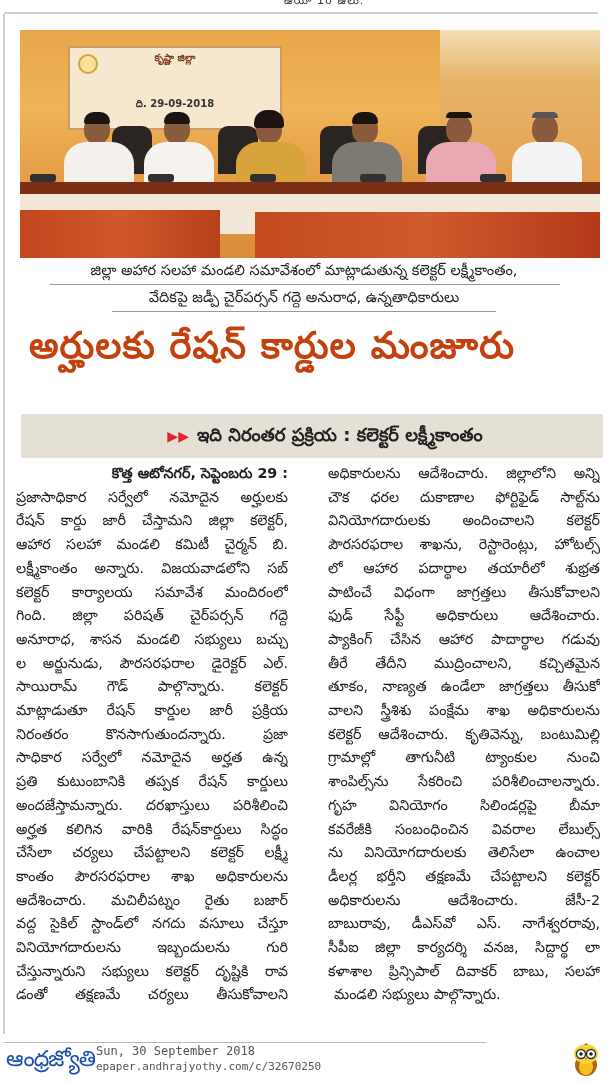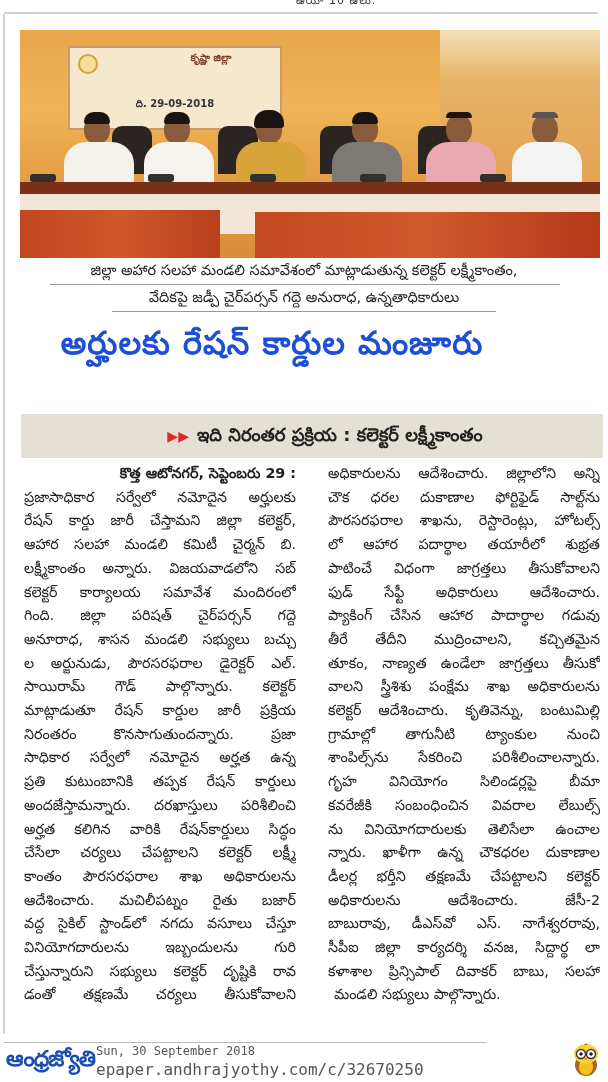--- a/index.html
+++ b/index.html
@@ -1,63 +1,63 @@
 <!DOCTYPE html>
 <html><head>
 <meta charset="utf-8">
 <style>
   html, body { margin: 0; padding: 0; background: #ffffff; }
   body { width: 608px; height: 1082px; position: relative; overflow: hidden; font-family: "DejaVu Sans", sans-serif; color: #222; }
 
-  .top-strip { position: absolute; left: 12px; top: 0; width: 512px; height: 13px; }
+  .top-strip { position: absolute; left: 0; top: 0; width: 512px; height: 13px; }
   .top-strip-text { position: absolute; left: 284px; top: -6px; font-size: 11px; color: #333; letter-spacing: 1px; }
   .top-rule { position: absolute; left: 4px; top: 12px; width: 594px; height: 2px; background: #cfcfcf; }
   .left-rule { position: absolute; left: 3px; top: 14px; width: 2px; height: 1020px; background: #cfcfcf; }
 
   .photo { position: absolute; left: 20px; top: 30px; width: 580px; height: 228px; overflow: hidden;
            background: linear-gradient(180deg, #e9a64a 0%, #f0b457 35%, #e8a44a 55%, #d98c3a 100%); }
   .photo .wall-right { position: absolute; left: 420px; top: 0; width: 160px; height: 160px; background: linear-gradient(180deg,#f4dfb7 0%, #e6b56a 30%, #e5a04f 100%); }
   .photo .banner { position: absolute; left: 48px; top: 16px; width: 210px; height: 80px; background: #f6e7cf; border: 2px solid #c99a6a; }
   .photo .banner .emblem { position: absolute; left: 8px; top: 6px; width: 16px; height: 16px; border-radius: 50%; border: 2px solid #d4a23a; background: #f7e19a; }
-  .photo .banner .b1 { position: absolute; left: 0; width: 100%; top: 4px; text-align: center; font-size: 10px; color: #7a3a22; font-weight: bold; padding-left: 36px; }
+  .photo .banner .b1 { position: absolute; left: 0; width: 100%; top: 4px; text-align: center; font-size: 10px; color: #7a3a22; font-weight: bold; }
   .photo .banner .b2 { position: absolute; left: 0; width: 100%; top: 24px; text-align: center; font-size: 13px; color: #c01e1e; font-weight: bold; }
   .photo .banner .b3 { position: absolute; left: 0; width: 100%; top: 50px; text-align: center; font-size: 10px; color: #333; font-weight: bold; }
   .photo .table-top { position: absolute; left: 0; top: 152px; width: 580px; height: 12px; background: #7b2f14; }
   .photo .table-front { position: absolute; left: 0; top: 164px; width: 580px; height: 40px; background: #f1e6d8; }
   .photo .panel-l { position: absolute; left: 0; top: 180px; width: 200px; height: 48px; background: linear-gradient(90deg,#c2461e,#d0582a,#b8401b); }
   .photo .panel-r { position: absolute; left: 235px; top: 182px; width: 345px; height: 46px; background: linear-gradient(90deg,#c44a20,#cf5a2c,#b4391a); }
   .person { position: absolute; top: 84px; }
   .person .head { position: absolute; width: 26px; height: 30px; border-radius: 50% 50% 45% 45%; background: #8a5a3c; }
   .person .hair { position: absolute; width: 26px; height: 12px; border-radius: 13px 13px 3px 3px; background: #1b1410; }
   .person .body { position: absolute; width: 70px; height: 46px; border-radius: 22px 22px 4px 4px; }
   .chair { position: absolute; top: 96px; width: 40px; height: 48px; background: #2a2422; border-radius: 10px 10px 0 0; }
   .mic { position: absolute; top: 144px; width: 26px; height: 8px; background: #303030; border-radius: 3px; }
 
   .caption { position: absolute; left: 0; width: 608px; text-align: center; font-size: 14.5px; color: #1f1f1f; }
   .caption-line-1 { top: 262px; }
   .caption-line-2 { top: 289px; }
   .cap-rule-1 { position: absolute; left: 50px; top: 284px; width: 510px; height: 1px; background: #9a9a9a; }
   .cap-rule-2 { position: absolute; left: 112px; top: 311px; width: 384px; height: 1px; background: #9a9a9a; }
 
-  .headline { position: absolute; left: 0; top: 326px; width: 544px; text-align: center; font-size: 32px; font-weight: bold; color: #1d4ed8; letter-spacing: 1px; line-height: 1.1; }
+  .headline { position: absolute; left: 0; top: 326px; width: 544px; text-align: center; font-size: 37px; font-weight: bold; color: #c2410c; letter-spacing: 1px; line-height: 1.1; }
 
   .subhead-bar { position: absolute; left: 21px; top: 414px; width: 582px; height: 44px; background: #e4e0d5; }
   .subhead-inner { position: absolute; left: 0; width: 100%; top: 10px; text-align: center; font-size: 18px; font-weight: bold; color: #222; padding-left: 13px; }
   .subhead-arrow { color: #e0262b; font-size: 14px; margin-right: 8px; }
 
   .col { position: absolute; top: 462px; width: 272px; font-size: 14.3px; line-height: 23.7px; color: #1e1e1e; text-align: justify; }
-  .col-left { left: 24px; }
+  .col-left { left: 16px; }
   .col-right { left: 328px; }
   .col .line { display: block; white-space: nowrap; overflow: hidden; text-align-last: justify; text-align: justify; }
   .dateline { font-weight: bold; }
 
   .footer-rule { position: absolute; left: 4px; top: 1042px; width: 482px; height: 1px; background: #bbbbbb; }
-  .footer-logo { position: absolute; left: 6px; top: 1046px; font-size: 22px; font-weight: bold; color: #1a4fb0; letter-spacing: -1px; }
+  .footer-logo { position: absolute; left: 6px; top: 1046px; font-size: 22px; font-weight: normal; color: #1a4fb0; letter-spacing: -1px; }
   .footer-date { position: absolute; left: 96px; top: 1044px; font-family: "DejaVu Sans Mono", monospace; font-size: 12px; color: #555; }
-  .footer-url { position: absolute; left: 96px; top: 1060px; font-family: "DejaVu Sans Mono", monospace; font-size: 16px; color: #555; }
+  .footer-url { position: absolute; left: 96px; top: 1060px; font-family: "DejaVu Sans Mono", monospace; font-size: 11px; color: #555; }
   .owl { position: absolute; left: 572px; top: 1043px; width: 28px; height: 34px; }
 </style>
 </head>
 <body>
 
 <div class="top-strip">
   <span class="top-strip-text">ఉయా 10 ఉలు.</span>
 </div>
 <div class="top-rule"></div>
 <div class="left-rule"></div>
@@ -153,35 +153,35 @@
   <span class="line">ఆదేశించారు. మచిలీపట్నం రైతు బజార్</span>
   <span class="line">వద్ద సైకిల్ స్టాండ్‌లో నగదు వసూలు చేస్తూ</span>
   <span class="line">వినియోగదారులను ఇబ్బందులను గురి</span>
   <span class="line">చేస్తున్నారుని సభ్యులు కలెక్టర్ దృష్టికి రావ</span>
   <span class="line">డంతో తక్షణమే చర్యలు తీసుకోవాలని</span>
 </div>
 
 <div class="col col-right">
   <span class="line">అధికారులను ఆదేశించారు. జిల్లాలోని అన్ని</span>
   <span class="line">చౌక ధరల దుకాణాల ఫోర్టిఫైడ్ సాల్ట్‌ను</span>
+  <span class="line">వినియోగదారులకు అందించాలని కలెక్టర్</span>
   <span class="line">పౌరసరఫరాల శాఖను, రెస్టారెంట్లు, హోటల్స్</span>
   <span class="line">లో ఆహార పదార్థాల తయారీలో శుభ్రత</span>
   <span class="line">పాటించే విధంగా జాగ్రత్తలు తీసుకోవాలని</span>
   <span class="line">ఫుడ్ సేఫ్టీ అధికారులు ఆదేశించారు.</span>
   <span class="line">ప్యాకింగ్ చేసిన ఆహార పాదార్థాల గడువు</span>
   <span class="line">తీరే తేదీని ముద్రించాలని, కచ్చితమైన</span>
   <span class="line">తూకం, నాణ్యత ఉండేలా జాగ్రత్తలు తీసుకో</span>
   <span class="line">వాలని స్త్రీశిశు పంక్షేమ శాఖ అధికారులను</span>
   <span class="line">కలెక్టర్ ఆదేశించారు. కృతివెన్ను, బంటుమిల్లి</span>
   <span class="line">గ్రామాల్లో తాగునీటి ట్యాంకుల నుంచి</span>
   <span class="line">శాంపిల్స్‌ను సేకరించి పరిశీలించాలన్నారు.</span>
   <span class="line">గృహ వినియోగం సిలిండర్లపై బీమా</span>
   <span class="line">కవరేజీకి సంబంధించిన వివరాల లేబుల్స్</span>
   <span class="line">ను వినియోగదారులకు తెలిసేలా ఉంచాల</span>
-  <span class="line">న్నారు. ఖాళీగా ఉన్న చౌకధరల దుకాణాల</span>
   <span class="line">డీలర్ల భర్తీని తక్షణమే చేపట్టాలని కలెక్టర్</span>
   <span class="line">అధికారులను ఆదేశించారు. జేసీ-2</span>
   <span class="line">బాబురావు, డీఎస్‌వో ఎస్. నాగేశ్వరరావు,</span>
   <span class="line">సీపీఐ జిల్లా కార్యదర్శి వనజ, సిద్దార్థ లా</span>
   <span class="line">కళాశాల ప్రిన్సిపాల్ దివాకర్ బాబు, సలహా</span>
   <span class="line" style="text-align:left;text-align-last:left;margin-left:6px;">మండలి సభ్యులు పాల్గొన్నారు.</span>
 </div>
 
 <div class="footer-rule"></div>
 <div class="footer-logo">ఆంధ్రజ్యోతి</div>

